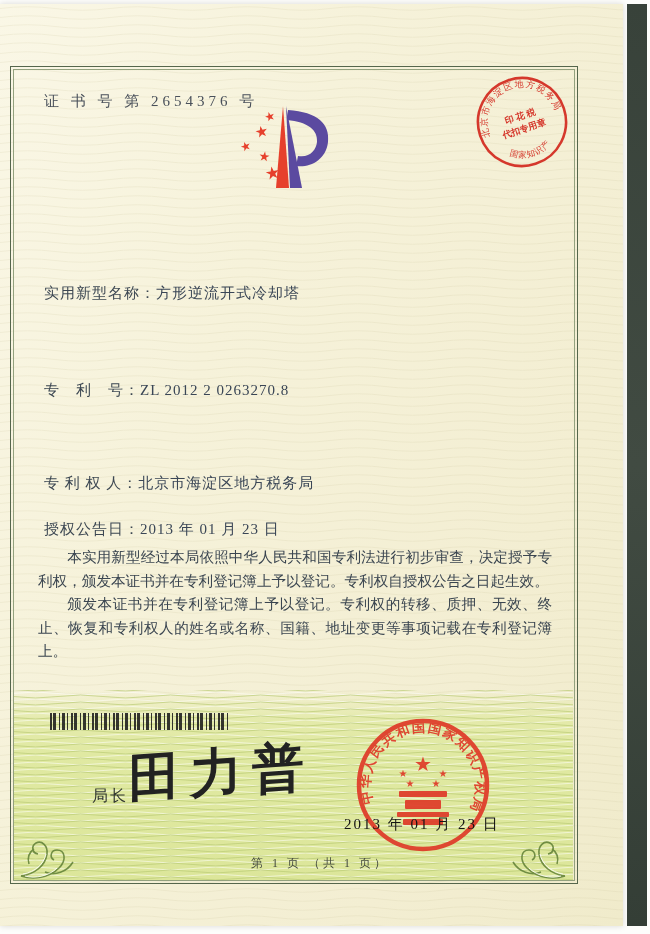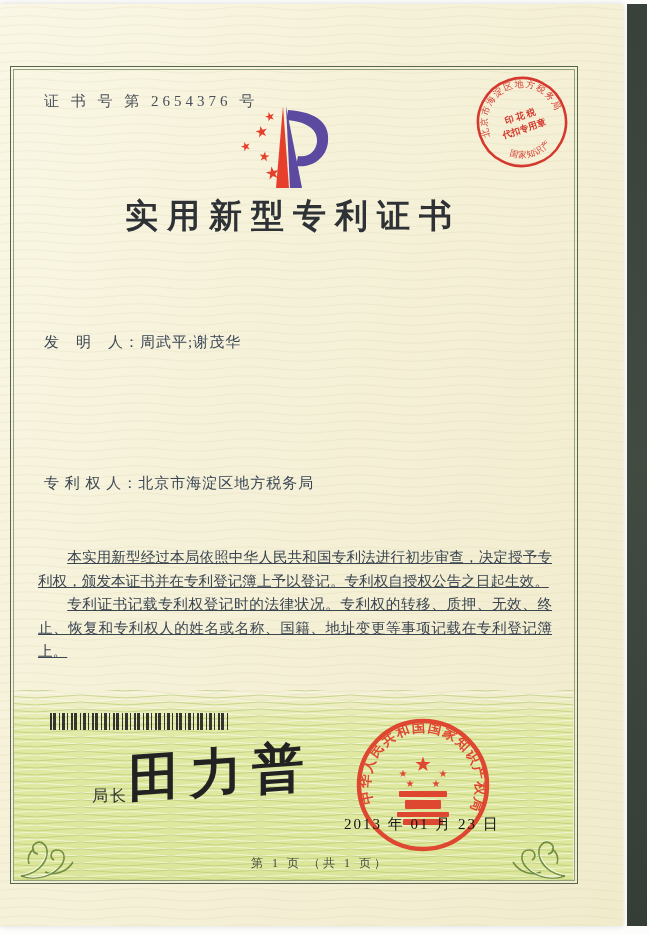--- a/index.html
+++ b/index.html
@@ -37,21 +37,21 @@
   .tax-stamp{position:absolute;left:472px;top:68px;}
   .title{
     position:absolute;left:10px;top:190px;width:566px;text-align:center;
     font-size:33px;font-weight:700;letter-spacing:9px;color:#2e3236;
   }
   .field{position:absolute;left:44px;font-size:15px;color:#3c4752;letter-spacing:1px;white-space:nowrap;}
   .field .lab{color:#3c4752;}
   .field .val{color:#3a4656;}
   .paras{
     position:absolute;left:38px;top:542px;width:514px;
-    font-size:14.6px;line-height:23.5px;color:#3a4550;text-align:justify;text-decoration:underline;
+    font-size:14.6px;line-height:23.5px;color:#3a4550;text-align:justify;
   }
   .paras p{margin:0;text-indent:2em;}
   .barcode{
     position:absolute;left:50px;top:709px;width:178px;height:17px;opacity:.88;
     background:repeating-linear-gradient(90deg,
       #1c1c1c 0 2px,transparent 2px 3px,
       #1c1c1c 3px 6px,transparent 6px 9px,
       #1c1c1c 9px 10px,transparent 10px 12px,
       #1c1c1c 12px 15px,transparent 15px 17px,
       #1c1c1c 17px 18px,transparent 18px 21px);
@@ -158,32 +158,37 @@
         <textPath href="#tsTop" startOffset="2">北京市海淀区地方税务局</textPath>
       </text>
       <text font-size="8.5" letter-spacing="0.6">
         <textPath href="#tsBot" startOffset="1">国家知识产权局</textPath>
       </text>
       <text x="50" y="47" font-size="9" text-anchor="middle" font-weight="bold">印 花 税</text>
       <text x="50" y="60" font-size="9" text-anchor="middle" font-weight="bold">代扣专用章</text>
     </g>
   </svg>
 
-  <div class="title">实用新型专利证书</div>
-
-  <div class="field" style="top:329px">
-    <span class="lab">发　明　人：</span><span class="val">周武平;谢茂华</span>
+
+  <div class="field" style="top:280px">
+    <span class="lab">实用新型名称：</span><span class="val">方形逆流开式冷却塔</span>
+  </div>
+  <div class="field" style="top:377px">
+    <span class="lab">专　利　号：</span><span class="val">ZL 2012 2 0263270.8</span>
   </div>
   <div class="field" style="top:470px">
     <span class="lab">专 利 权 人：</span><span class="val">北京市海淀区地方税务局</span>
   </div>
+  <div class="field" style="top:516px">
+    <span class="lab">授权公告日：</span><span class="val">2013 年 01 月 23 日</span>
+  </div>
 
   <div class="paras">
     <p>本实用新型经过本局依照中华人民共和国专利法进行初步审查，决定授予专利权，颁发本证书并在专利登记簿上予以登记。专利权自授权公告之日起生效。</p>
-    <p>专利证书记载专利权登记时的法律状况。专利权的转移、质押、无效、终止、恢复和专利权人的姓名或名称、国籍、地址变更等事项记载在专利登记簿上。</p>
+    <p>颁发本证书并在专利登记簿上予以登记。专利权的转移、质押、无效、终止、恢复和专利权人的姓名或名称、国籍、地址变更等事项记载在专利登记簿上。</p>
   </div>
 
   <div class="barcode"></div>
 
   <div class="director-label">局长</div>
   <div class="signature">田力普</div>
 
   <svg class="official-seal" width="140" height="140" viewBox="0 0 140 140">
     <g fill="#df3a28" opacity="0.92">
       <circle cx="70" cy="70" r="64" fill="none" stroke="#df3a28" stroke-width="4.5"></circle>

